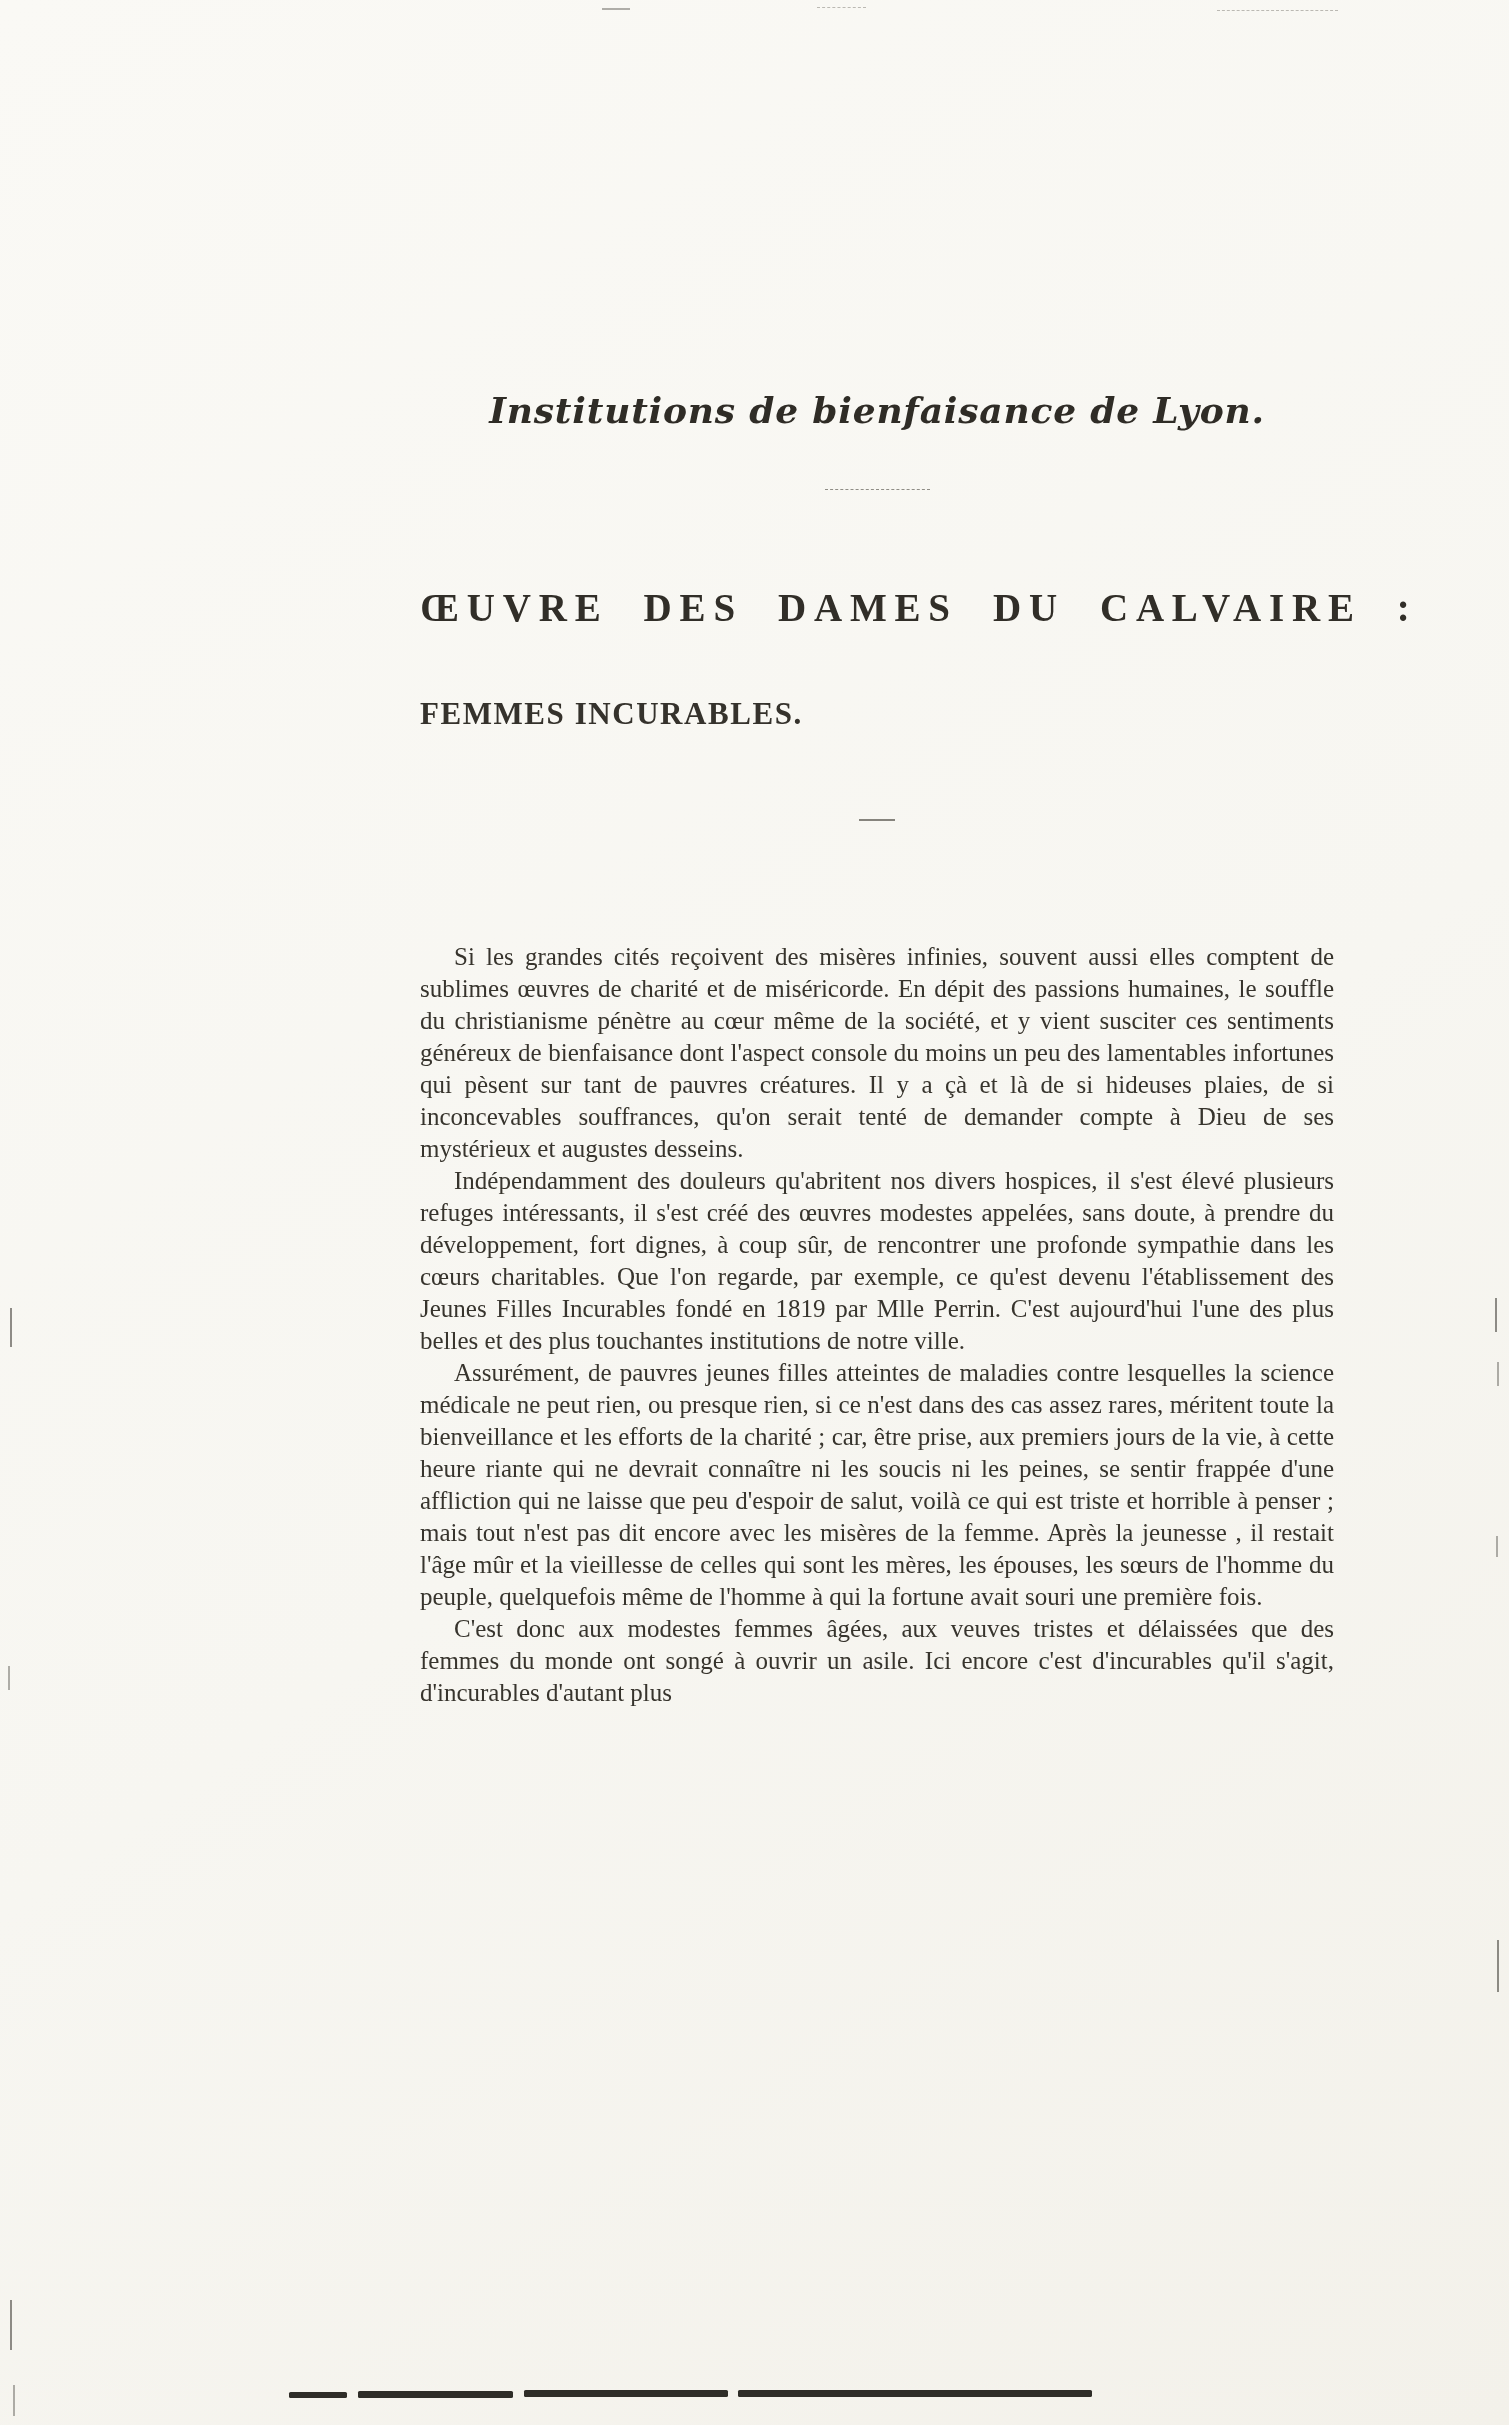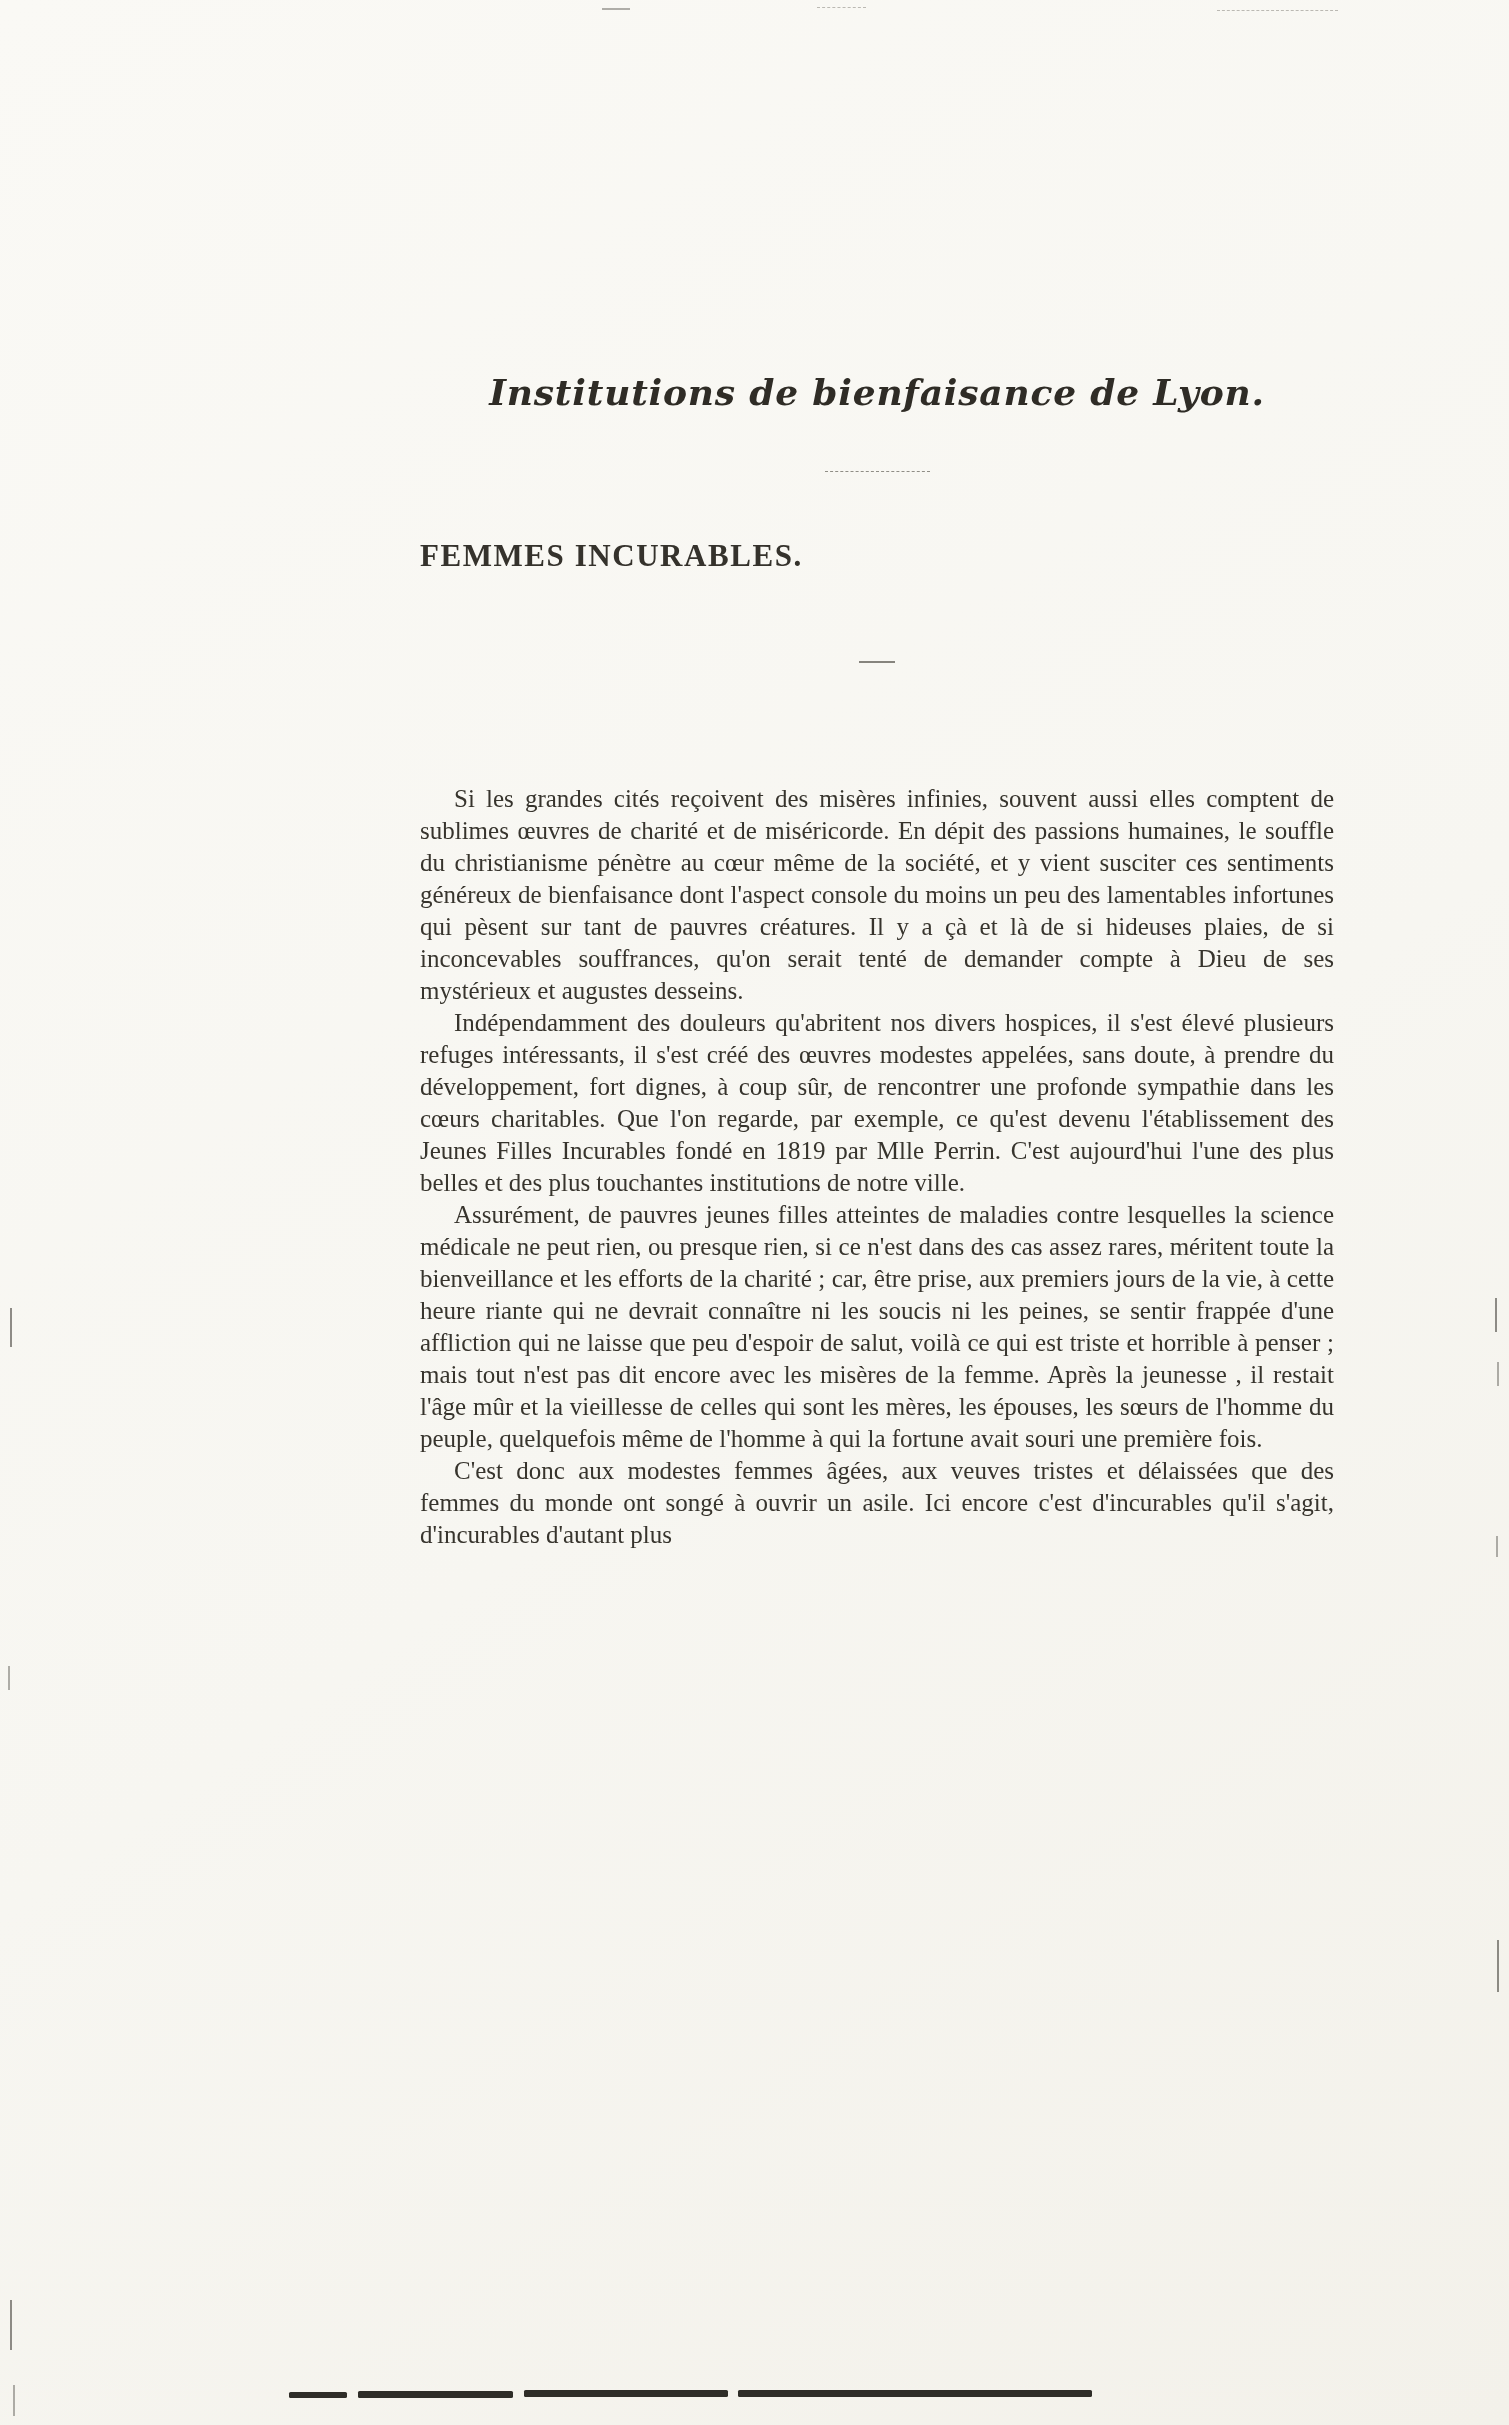--- a/index.html
+++ b/index.html
@@ -13,21 +13,21 @@
     width: 1510px;
     height: 2426px;
     margin: 0 auto;
     background: linear-gradient(145deg, #faf9f5 0%, #f7f6f1 55%, #f3f1ea 100%);
     overflow: hidden;
     color: #35322c;
   }
   .content {
     position: absolute;
     left: 420px;
-    top: 371px;
+    top: 389px;
     width: 914px;
   }
   .blackletter {
     margin: 0;
     text-align: center;
     font-family: "DejaVu Serif", serif;
     font-style: italic;
     font-weight: bold;
     font-size: 36px;
     letter-spacing: 0.8px;
@@ -116,20 +116,21 @@
   <div class="mark faint" style="left:1497px; top:1362px; width:2.4px; height:24px;"></div>
   <div class="mark faint" style="left:1496px; top:1536px; width:2.4px; height:21px;"></div>
   <div class="mark medium" style="left:1497px; top:1940px; width:2.4px; height:52px;"></div>
 
   <div class="content">
 
     <h1 class="blackletter">Institutions de bienfaisance de Lyon.</h1>
 
     <hr class="rule-dashed">
 
+    <h2 class="main-title">ŒUVRE DES DAMES DU CALVAIRE :</h2>
 
     <h3 class="subtitle">FEMMES INCURABLES.</h3>
 
     <hr class="rule-short">
 
     <div class="body-text">
       <p>Si les grandes cités reçoivent des misères infinies, souvent aussi elles comptent de sublimes œuvres de charité et de miséricorde. En dépit des passions humaines, le souffle du christianisme pénètre au cœur même de la société, et y vient susciter ces sentiments généreux de bienfaisance dont l'aspect console du moins un peu des lamentables infortunes qui pèsent sur tant de pauvres créatures. Il y a çà et là de si hideuses plaies, de si inconcevables souffrances, qu'on serait tenté de demander compte à Dieu de ses mystérieux et augustes desseins.</p>
       <p>Indépendamment des douleurs qu'abritent nos divers hospices, il s'est élevé plusieurs refuges intéressants, il s'est créé des œuvres modestes appelées, sans doute, à prendre du développement, fort dignes, à coup sûr, de rencontrer une profonde sympathie dans les cœurs charitables. Que l'on regarde, par exemple, ce qu'est devenu l'établissement des Jeunes Filles Incurables fondé en 1819 par Mlle Perrin. C'est aujourd'hui l'une des plus belles et des plus touchantes institutions de notre ville.</p>
       <p>Assurément, de pauvres jeunes filles atteintes de maladies contre lesquelles la science médicale ne peut rien, ou presque rien, si ce n'est dans des cas assez rares, méritent toute la bienveillance et les efforts de la charité ; car, être prise, aux premiers jours de la vie, à cette heure riante qui ne devrait connaître ni les soucis ni les peines, se sentir frappée d'une affliction qui ne laisse que peu d'espoir de salut, voilà ce qui est triste et horrible à penser ; mais tout n'est pas dit encore avec les misères de la femme. Après la jeunesse , il restait l'âge mûr et la vieillesse de celles qui sont les mères, les épouses, les sœurs de l'homme du peuple, quelquefois même de l'homme à qui la fortune avait souri une première fois.</p>
       <p>C'est donc aux modestes femmes âgées, aux veuves tristes et délaissées que des femmes du monde ont songé à ouvrir un asile. Ici encore c'est d'incurables qu'il s'agit, d'incurables d'autant plus</p>

